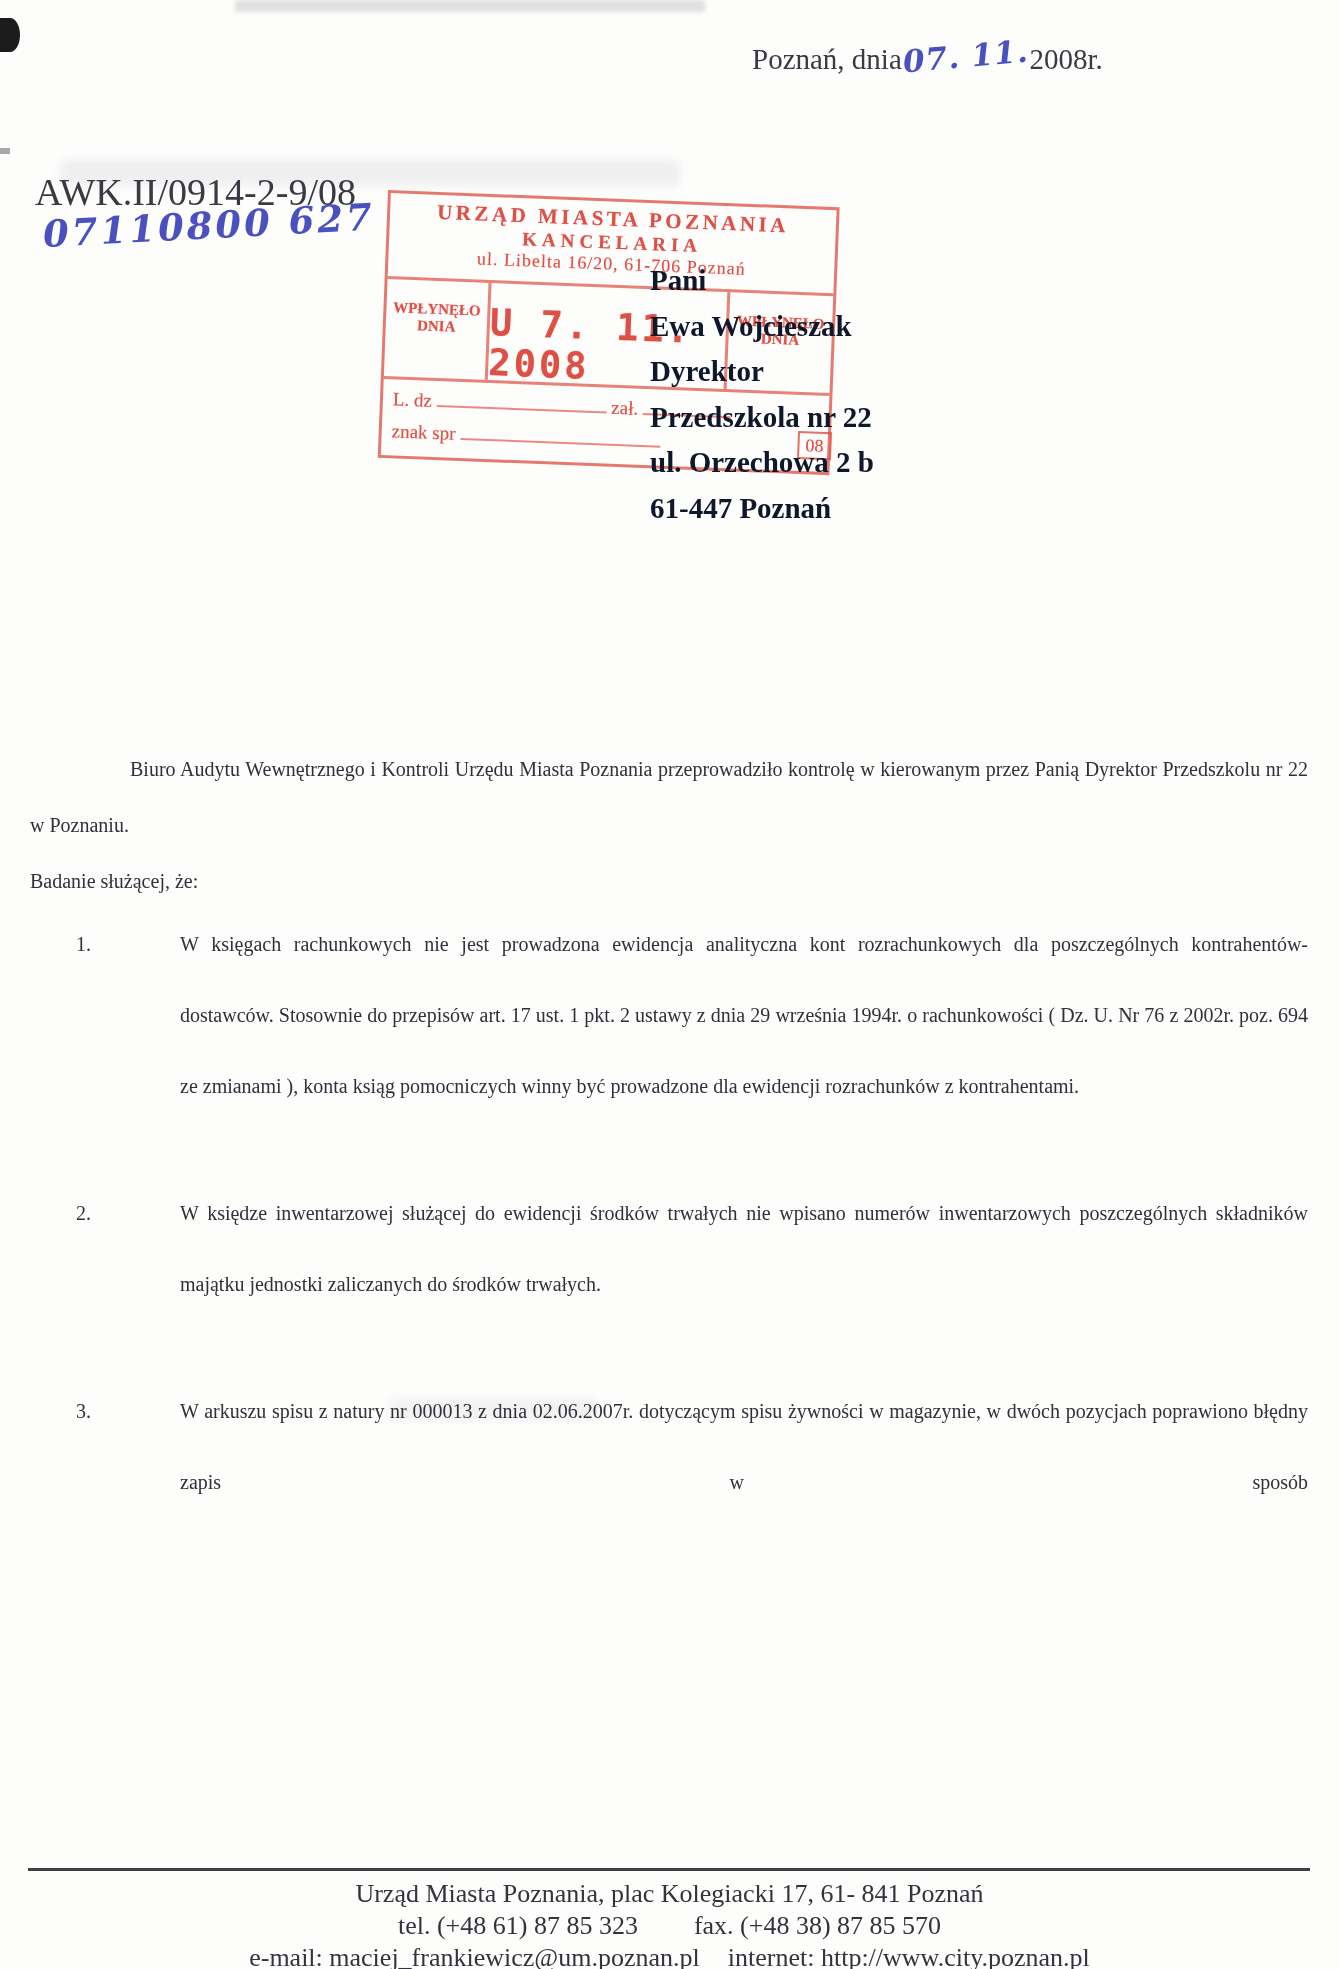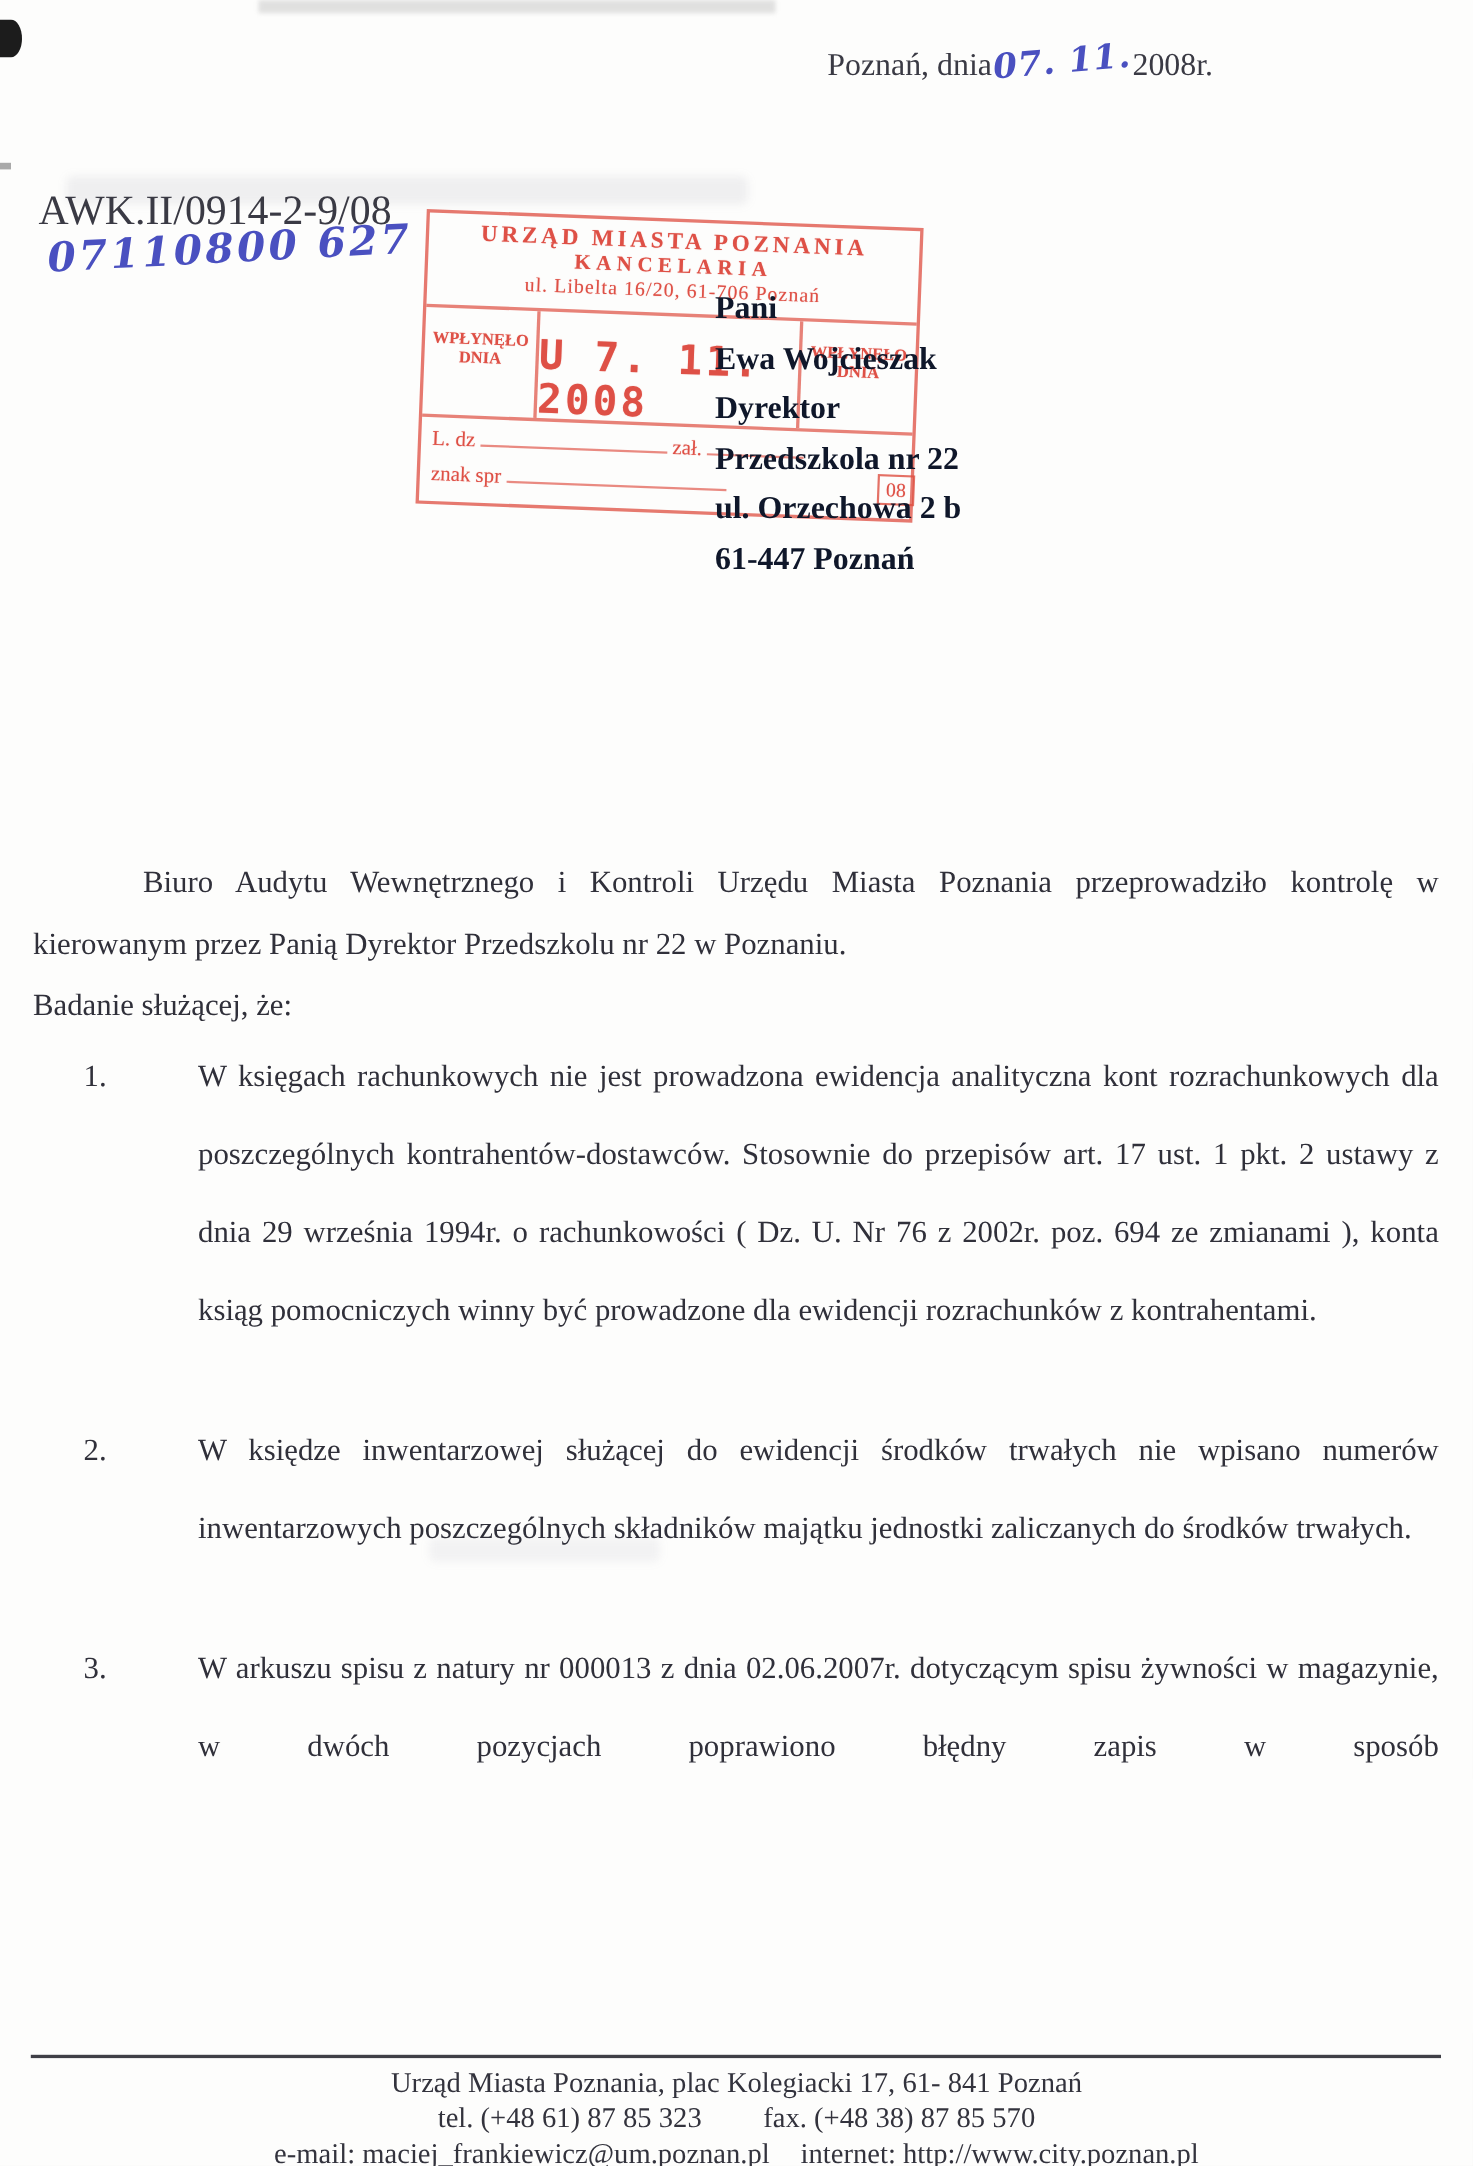--- a/index.html
+++ b/index.html
@@ -62,21 +62,21 @@
   .stamp-box{
     position:absolute;right:-4px;bottom:8px;
     border:2px solid rgba(219,62,48,.8);
     font-size:18px;padding:0 6px;line-height:24px;
   }
 
   
   .recipient{position:absolute;left:650px;top:258px;font-weight:bold;font-size:29px;line-height:45.5px;color:#0f172a;}
 
   
-  .bodytext{position:absolute;left:30px;top:775px;width:1278px;font-size:28px;color:#30303a;}
+  .bodytext{position:absolute;left:30px;top:741px;width:1278px;font-size:20px;color:#30303a;}
   .para{margin:0;line-height:56px;text-align:justify;text-indent:100px;}
   .lead{margin:0;line-height:56px;text-indent:0;text-align:left;}
   .olist{margin:0;padding:0;list-style:none;}
   .oitem{display:flex;margin:0 0 56px 0;line-height:71px;}
   .oitem .num{width:150px;box-sizing:border-box;padding-left:46px;flex:none;}
   .oitem .itext{flex:1;text-align:justify;margin:0;}
   .oitem.stretch-last .itext{text-align-last:justify;}
 
   
   .footer-rule{position:absolute;left:28px;top:1868px;width:1282px;height:3px;background:#3f3f46;}

